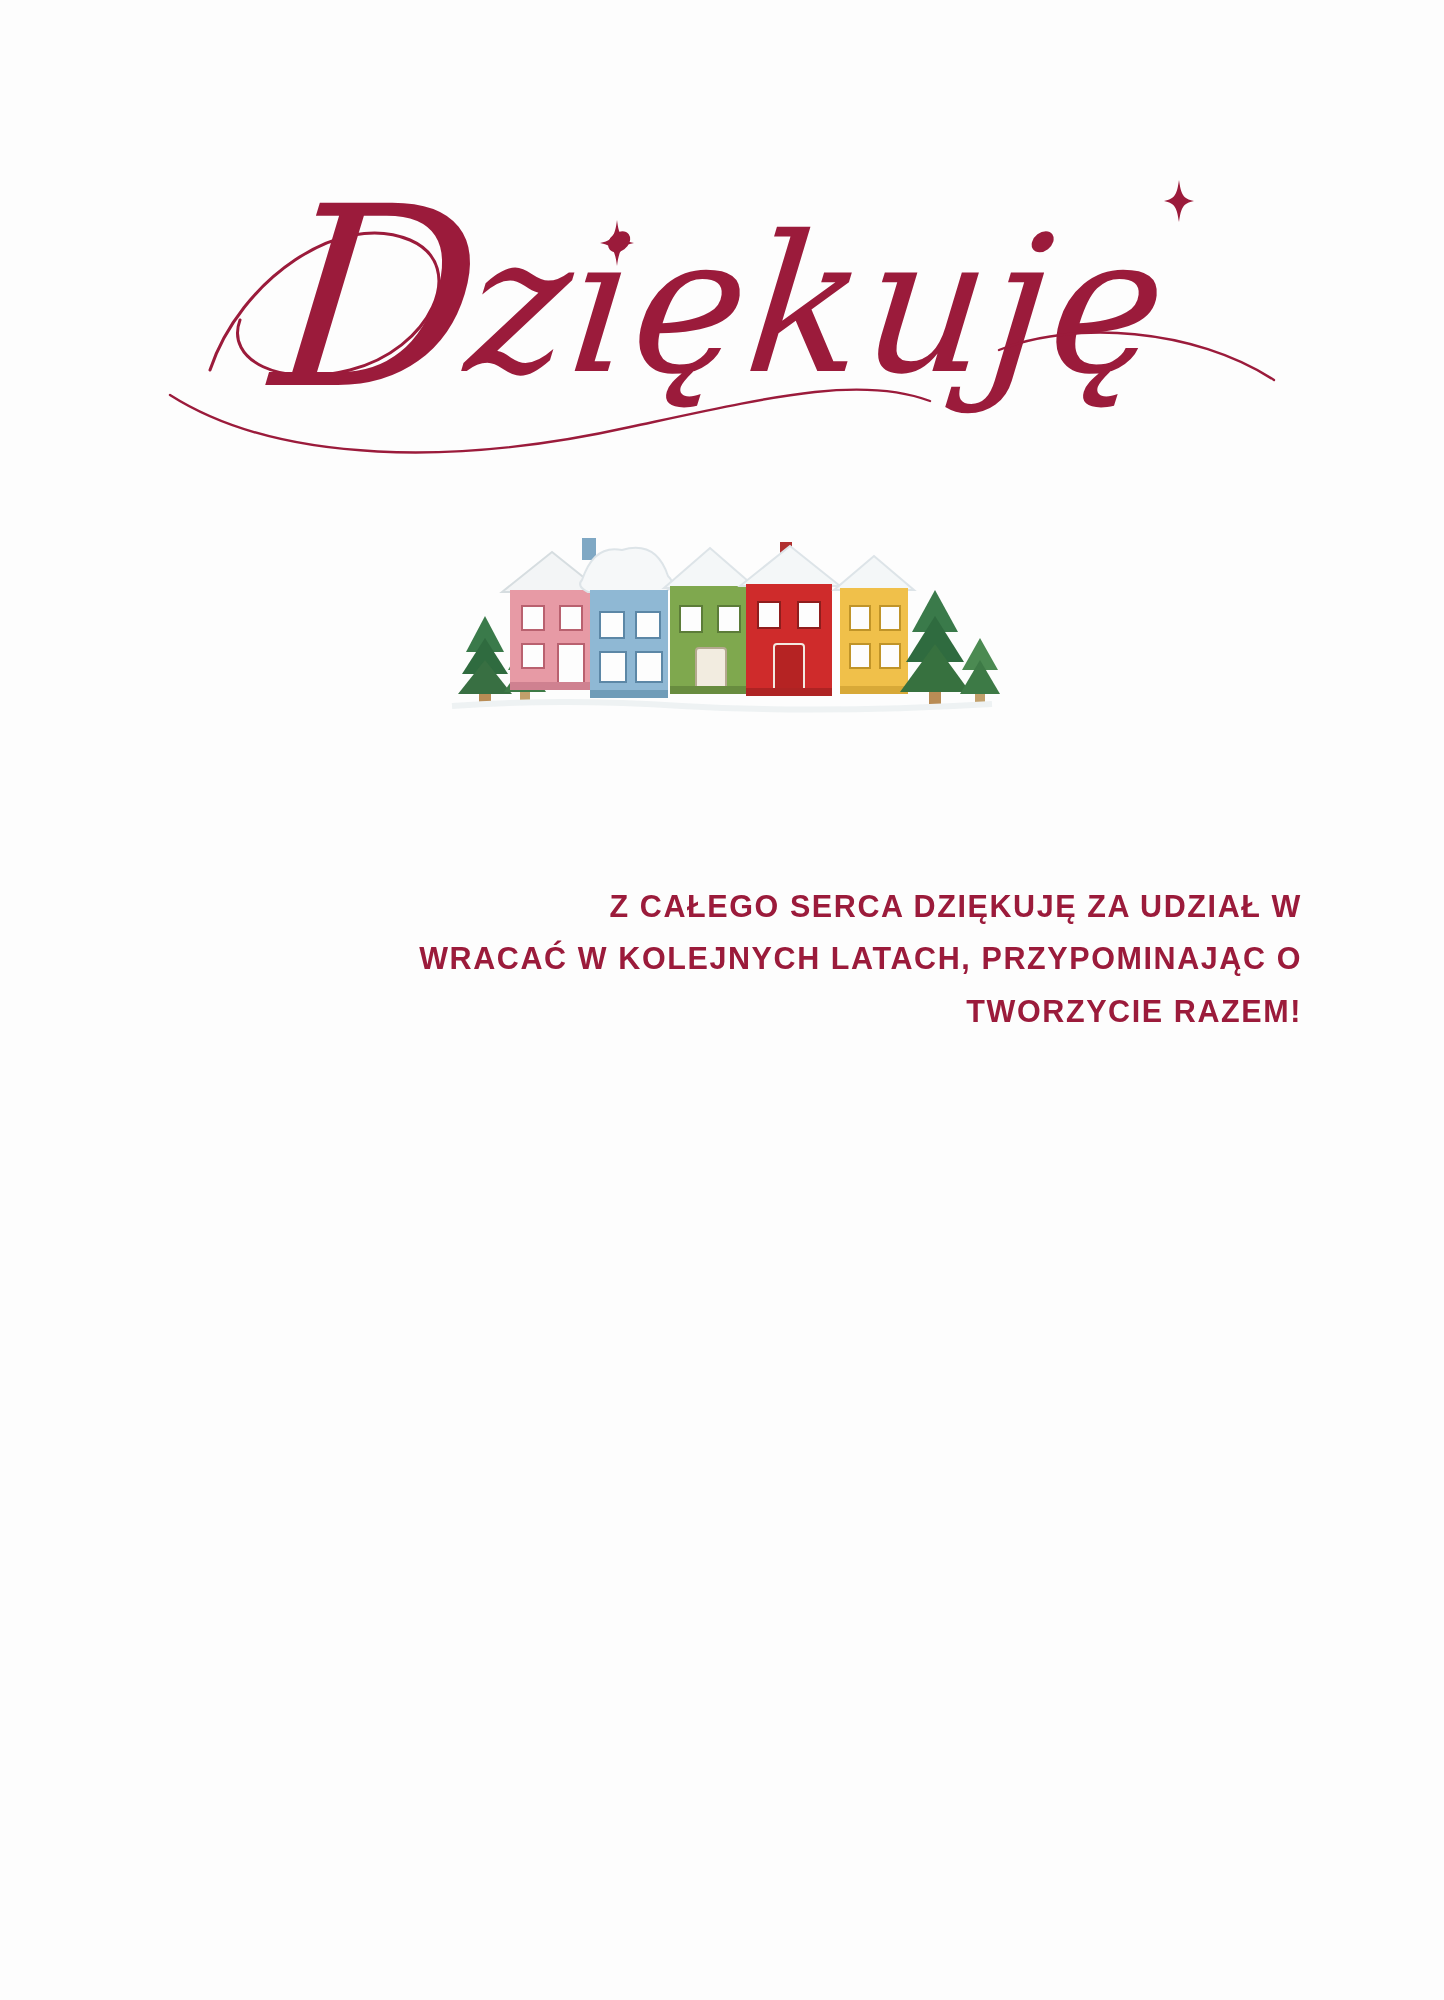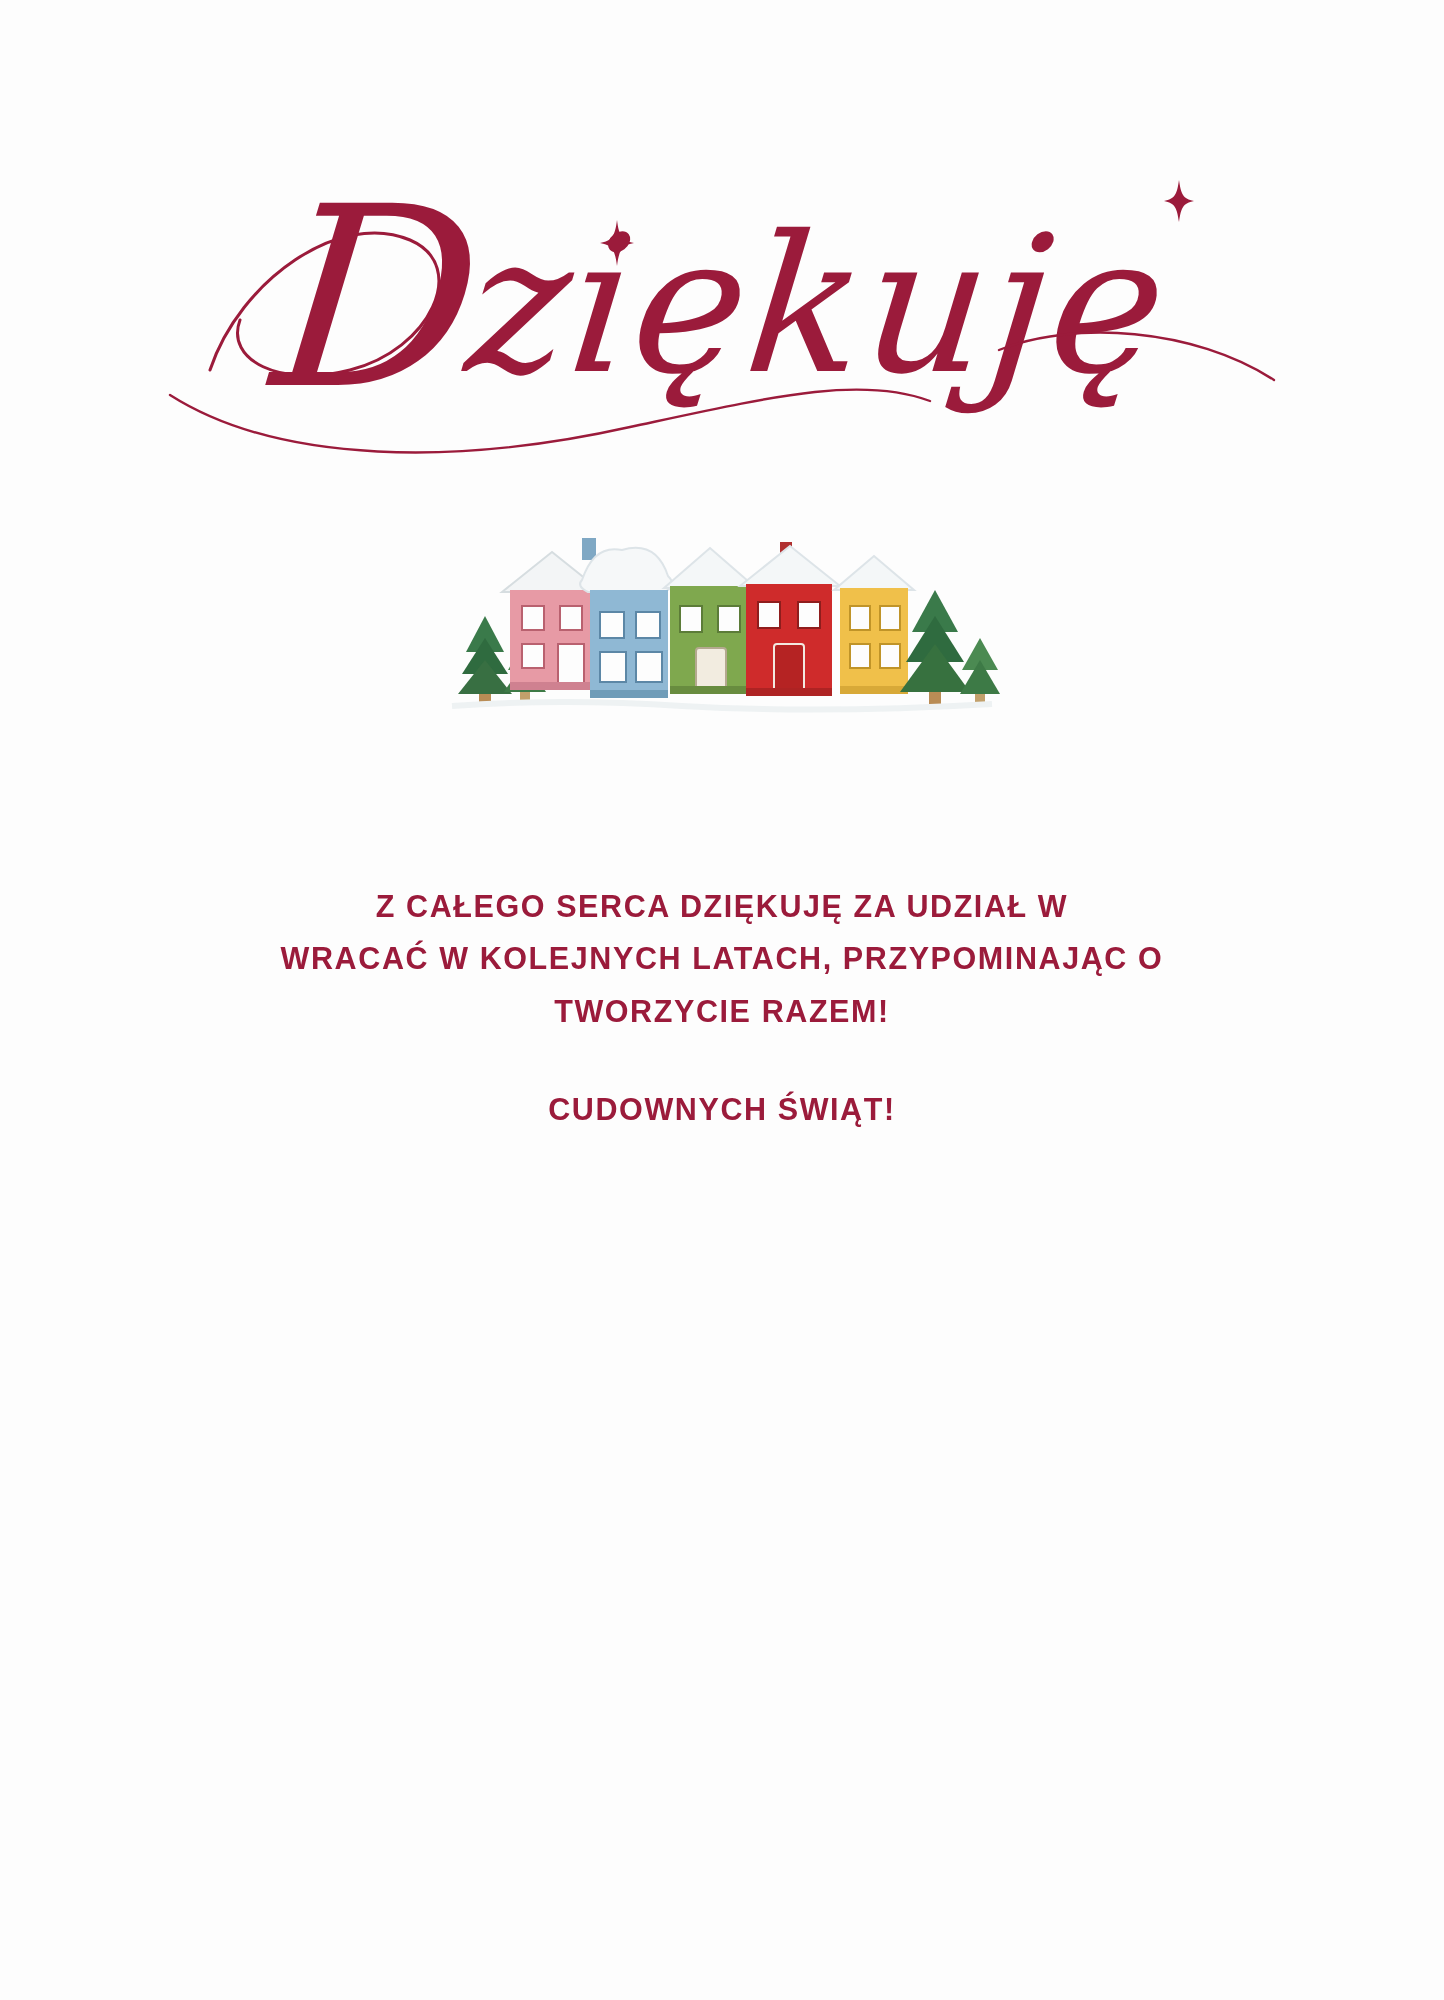--- a/index.html
+++ b/index.html
@@ -79,20 +79,21 @@
     text-align: center;
     color: #9b1b3b;
     font-size: 30.5px;
     letter-spacing: 1.6px;
     line-height: 1.72;
     font-weight: 700;
     text-transform: uppercase;
   }
   .message p {
     margin: 0;
+    text-align: right;
   }
   .message .gap {
     height: 46px;
   }
 </style>
 </head>
 <body>
 
 <div class="card">
 
@@ -212,16 +213,15 @@
 
       <path d="M10 186 Q120 178 240 186 Q380 194 550 184" stroke="#eef2f3" stroke-width="6" fill="none"></path>
     </svg>
   </div>
 
   <div class="message">
     <p>Z CAŁEGO SERCA DZIĘKUJĘ ZA UDZIAŁ W</p>
     <p>WRACAĆ W KOLEJNYCH LATACH, PRZYPOMINAJĄC O</p>
     <p>TWORZYCIE RAZEM!</p>
     <div class="gap"></div>
-    <p>CUDOWNYCH ŚWIĄT!</p>
   </div>
 
 </div>
 
 </body></html>

